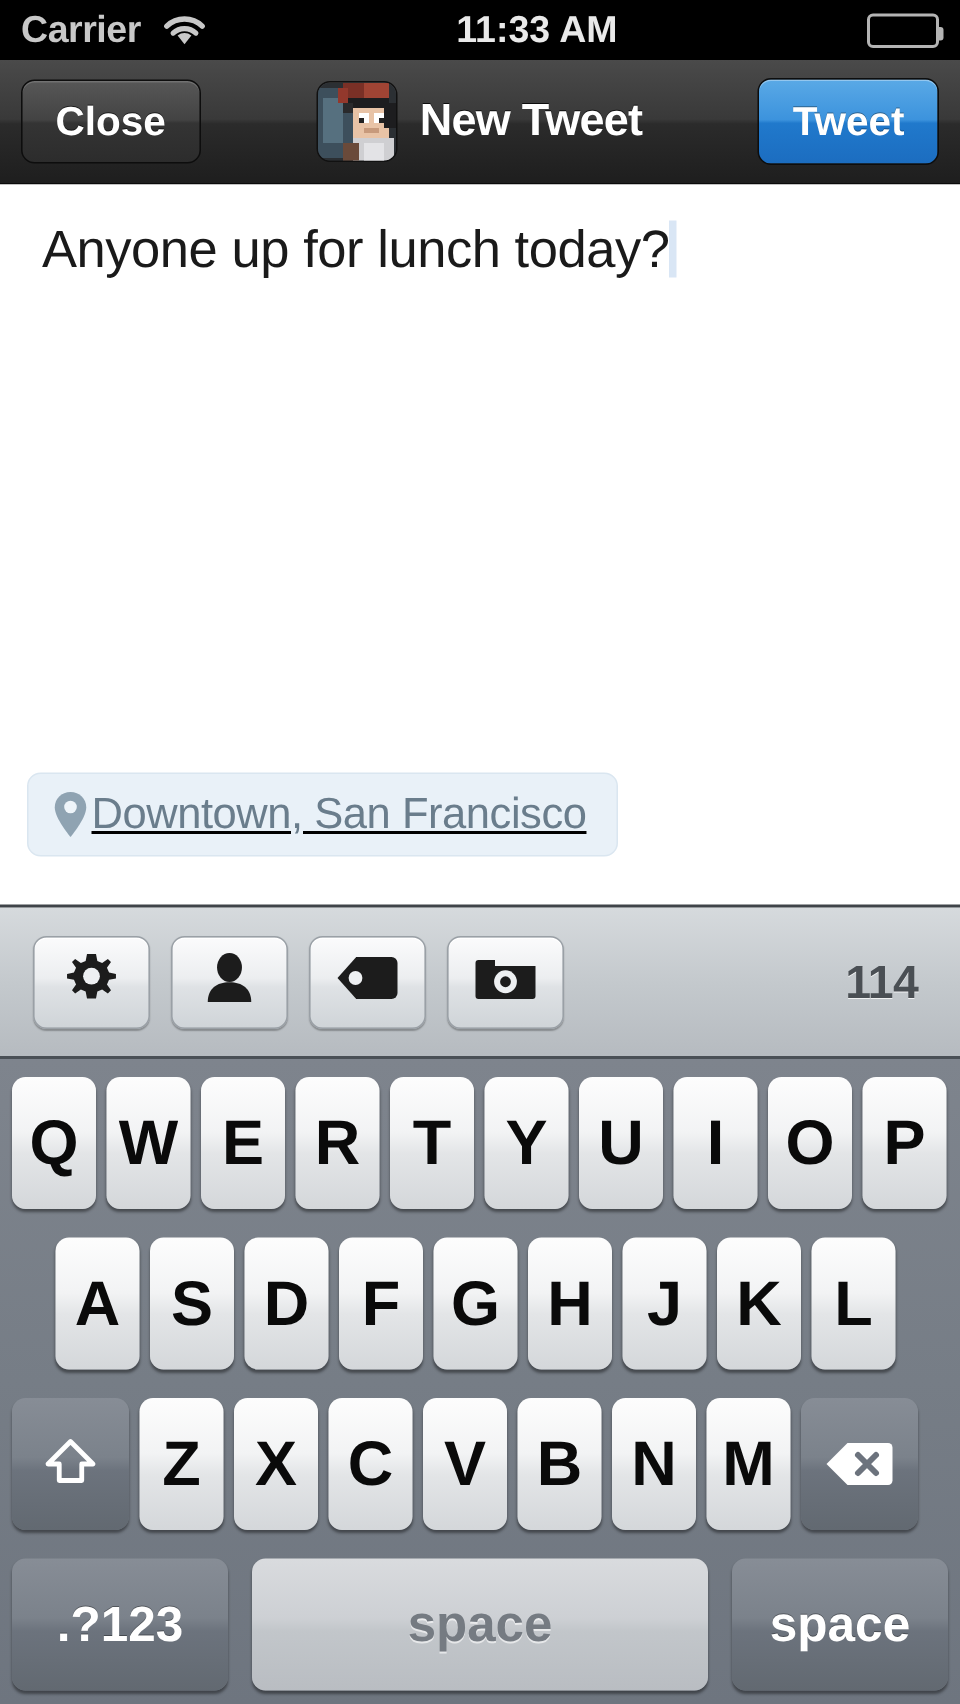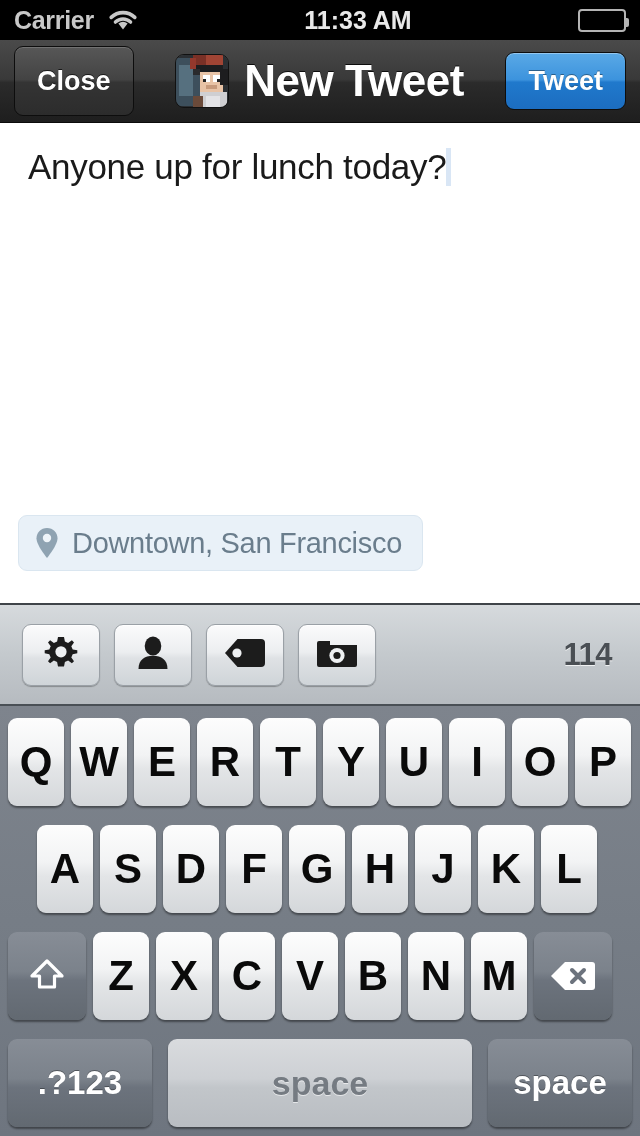--- a/index.html
+++ b/index.html
@@ -34,36 +34,36 @@
 
   
   .navbar{
     position:absolute; left:0; top:40px; width:640px; height:83px;
     background:linear-gradient(180deg,#4a4a4a 0%,#393939 48%,#2b2b2b 52%,#1e1e1e 100%);
     border-bottom:1px solid #0b0b0b;
     display:flex; align-items:center; justify-content:space-between;
     padding:0 14px;
   }
   .btn-close{
-    height:70px; padding:0 22px; border-radius:9px;
+    height:56px; padding:0 22px; border-radius:9px;
     background:linear-gradient(180deg,#575757 0%,#434343 48%,#343434 52%,#2c2c2c 100%);
     border:1px solid #0d0d0d;
     box-shadow:inset 0 1px 0 rgba(255,255,255,.16);
     color:#fff; font-size:27px; font-weight:bold;
     display:flex; align-items:center; justify-content:center;
     text-shadow:0 -1px 0 rgba(0,0,0,.65);
   }
   .nav-center{ display:flex; align-items:center; gap:15px; }
   .avatar{
     width:54px; height:54px; border-radius:9px; overflow:hidden;
     border:1px solid #111; flex:0 0 auto;
     box-shadow:inset 0 1px 0 rgba(255,255,255,.12);
   }
   .nav-title{
-    color:#fff; font-size:44px; font-weight:bold; letter-spacing:-0.5px;
+    color:#fff; font-size:30px; font-weight:bold; letter-spacing:-0.5px;
     text-shadow:0 -1px 0 rgba(0,0,0,.8);
   }
   .btn-tweet{
     height:58px; padding:0 22px; border-radius:9px;
     background:linear-gradient(180deg,#5aa9e6 0%,#3c93dd 48%,#2079cc 52%,#1c6dc0 100%);
     border:1px solid #0d0d0d;
     box-shadow:inset 0 1px 0 rgba(255,255,255,.35);
     color:#fff; font-size:27px; font-weight:bold;
     display:flex; align-items:center; justify-content:center;
     text-shadow:0 -1px 0 rgba(0,0,0,.38);
@@ -80,21 +80,21 @@
     letter-spacing:-0.3px; white-space:pre-wrap;
   }
   .caret{
     display:inline-block; width:5px; height:38px;
     background:#d9e6f5; vertical-align:-7px;
   }
   .loc-pill{
     position:absolute; left:18px; bottom:32px;
     height:56px; border-radius:9px; background:#e9f1f8;
     border:1px solid #dae6f0;
-    display:inline-flex; align-items:center; gap:13px; padding:0 20px 0 16px;
+    display:inline-flex; align-items:center; gap:2px; padding:0 20px 0 16px;text-decoration:underline;
   }
   .pin{ width:24px; height:32px; flex:0 0 auto; }
   .loc-text{ font-size:29px; color:#6a7d8c; letter-spacing:-0.3px; }
 
   
   .toolbar{
     position:absolute; left:0; top:603px; width:640px; height:103px;
     background:linear-gradient(180deg,#d6dadd 0%,#c4c9cd 50%,#b6bbc0 100%);
     border-top:2px solid #3f4449;
     border-bottom:2px solid #4a5056;

